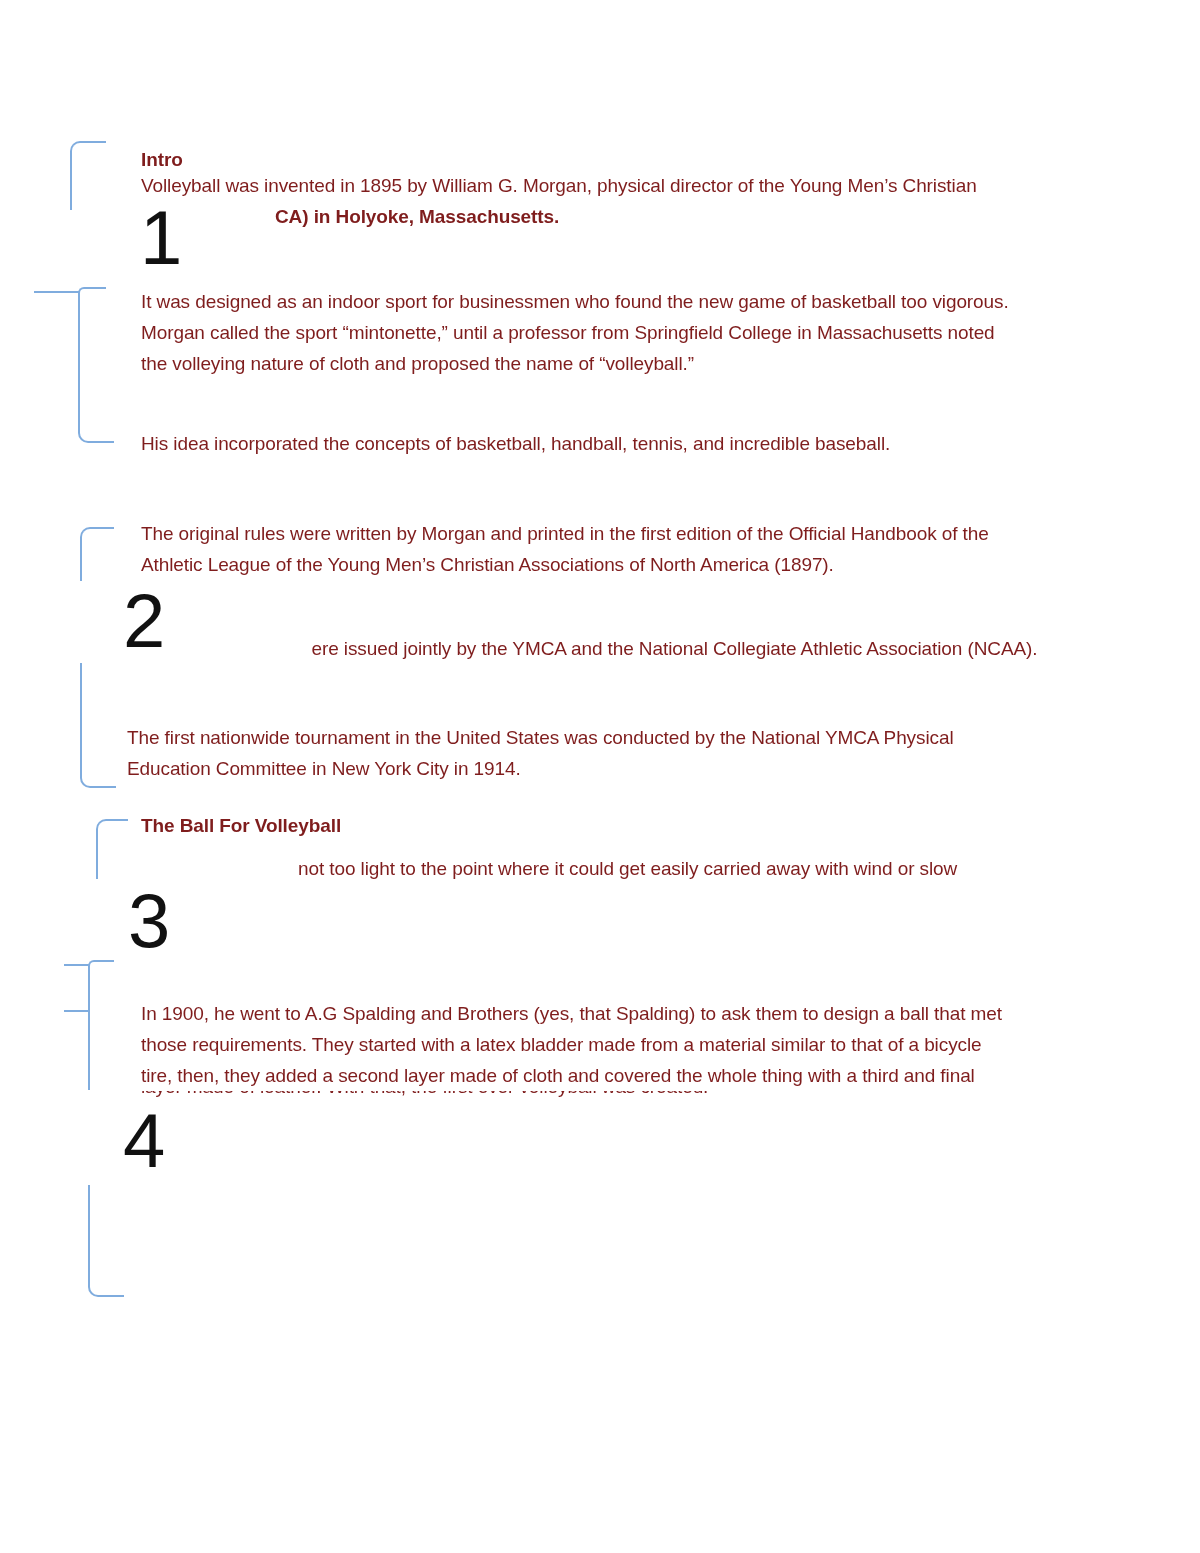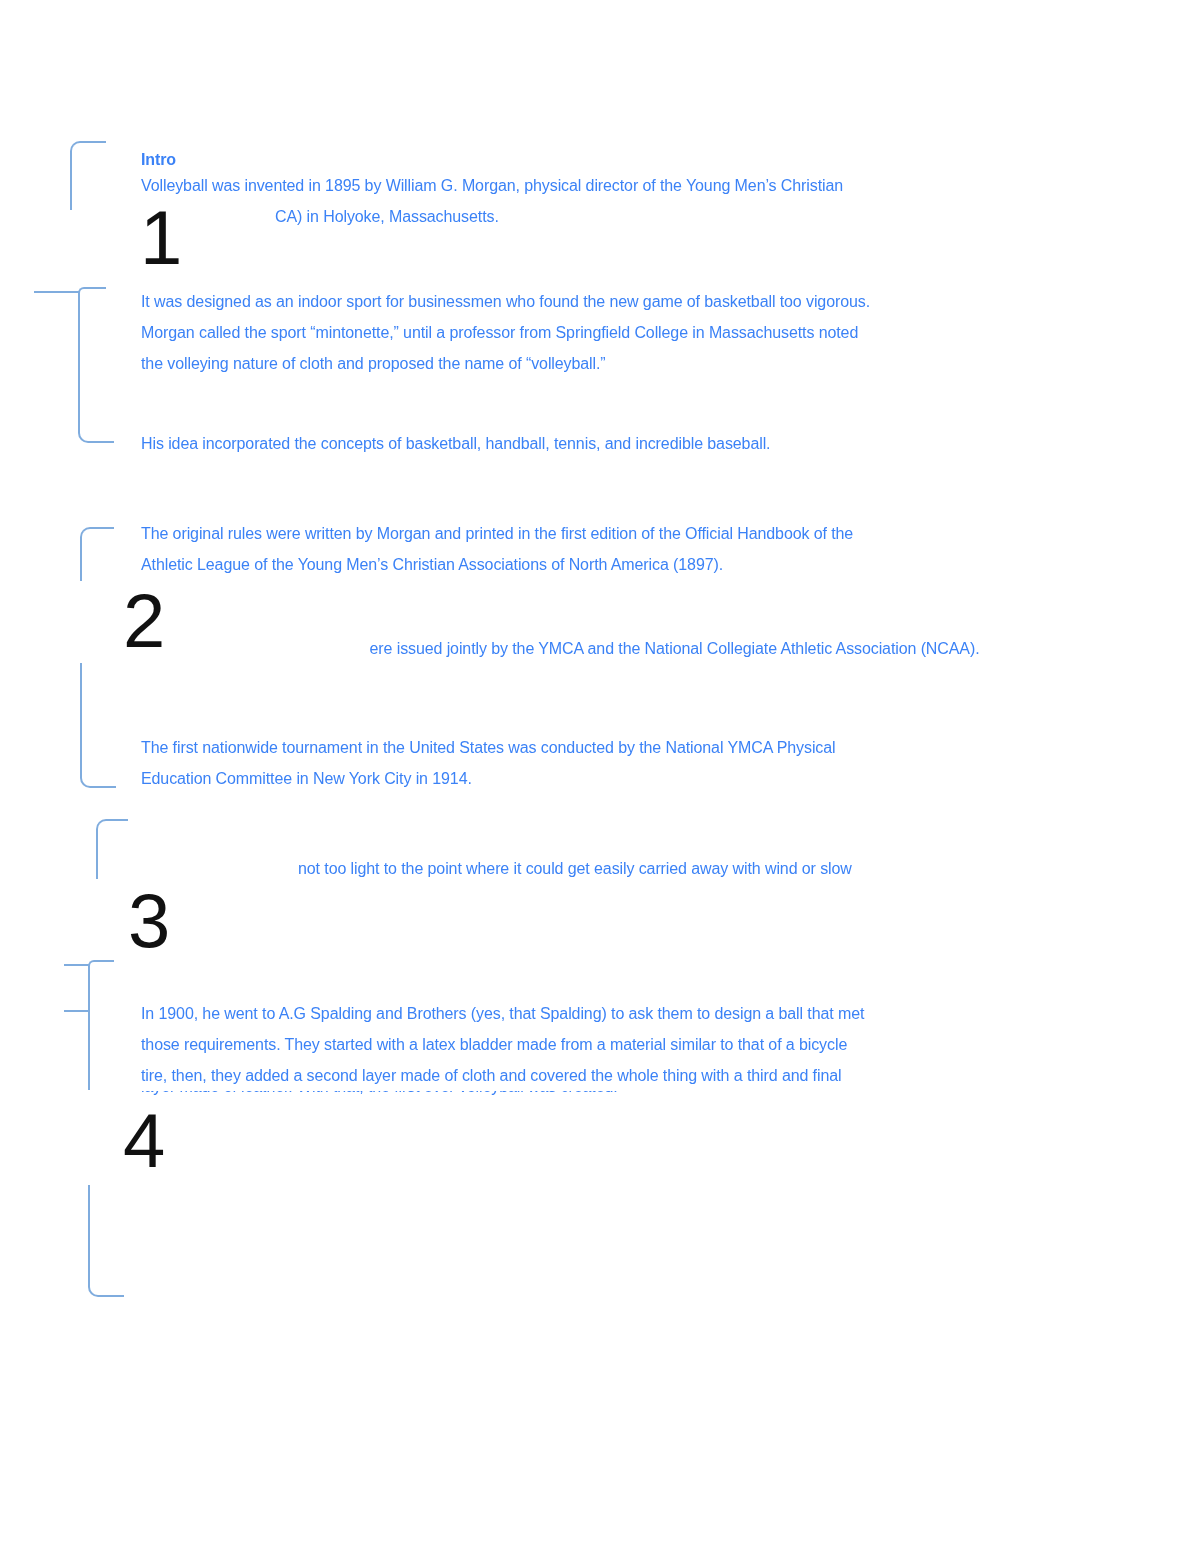--- a/index.html
+++ b/index.html
@@ -48,24 +48,24 @@
     font-weight: 400;
     font-size: 76px;
     line-height: 1;
     color: #111111;
     z-index: 3;
   }
 
   
   .txt {
     position: absolute;
-    font-size: 16px;
+    font-size: 19px;
     line-height: 31px;
     letter-spacing: -0.1px;
-    color: #3b82f6;
+    color: #7f1d1d;
     z-index: 2;
   }
   .txt.head {
     font-weight: bold;
   }
   .txt p {
     margin: 0;
   }
   
   .clipline {
@@ -112,21 +112,21 @@
   <div class="bracket left" style="left:88px; top:1010px; width:0; height:80px;"></div>
 
   <div class="bracket left bottom rbot" style="left:88px; top:1185px; width:34px; height:110px;"></div>
 
   <div class="txt head" style="left:141px; top:144px; width:900px;">
     <p>Intro</p>
   </div>
 
   <div class="txt" style="left:141px; top:170px; width:930px;">
     <p>Volleyball was invented in 1895 by William G. Morgan, physical director of the Young Men’s Christian</p>
-    <p style="padding-left:134px;">CA) in Holyoke, Massachusetts.</p>
+    <p style="padding-left:134px;font-weight:bold;">CA) in Holyoke, Massachusetts.</p>
   </div>
 
   <div class="txt" style="left:141px; top:286px; width:930px;">
     <p>It was designed as an indoor sport for businessmen who found the new game of basketball too vigorous.</p>
     <p>Morgan called the sport “mintonette,” until a professor from Springfield College in Massachusetts noted</p>
     <p>the volleying nature of cloth and proposed the name of “volleyball.”</p>
   </div>
 
   <div class="txt" style="left:141px; top:428px; width:930px;">
     <p>His idea incorporated the concepts of basketball, handball, tennis, and incredible baseball.</p>
@@ -134,25 +134,28 @@
 
   <div class="txt" style="left:141px; top:518px; width:930px;">
     <p>The original rules were written by Morgan and printed in the first edition of the Official Handbook of the</p>
     <p>Athletic League of the Young Men’s Christian Associations of North America (1897).</p>
   </div>
 
   <div class="txt" style="left:141px; top:633px; width:930px;">
     <p style="padding-left:137px;text-align:center;">ere issued jointly by the YMCA and the National Collegiate Athletic Association (NCAA).</p>
   </div>
 
-  <div class="txt" style="left:141px; top:722px; width:930px;margin-top:10px;">
+  <div class="txt" style="left:127px; top:722px; width:930px;">
     <p>The first nationwide tournament in the United States was conducted by the National YMCA Physical</p>
     <p>Education Committee in New York City in 1914.</p>
   </div>
 
+  <div class="txt head" style="left:141px; top:810px; width:900px;">
+    <p>The Ball For Volleyball</p>
+  </div>
 
   <div class="txt" style="left:141px; top:853px; width:930px;">
     <p style="padding-left:157px;">not too light to the point where it could get easily carried away with wind or slow</p>
   </div>
 
   <div class="txt" style="left:141px; top:998px; width:930px;">
     <p>In 1900, he went to A.G Spalding and Brothers (yes, that Spalding) to ask them to design a ball that met</p>
     <p>those requirements. They started with a latex bladder made from a material similar to that of a bicycle</p>
     <p>tire, then, they added a second layer made of cloth and covered the whole thing with a third and final</p>
     <div class="clipline">

